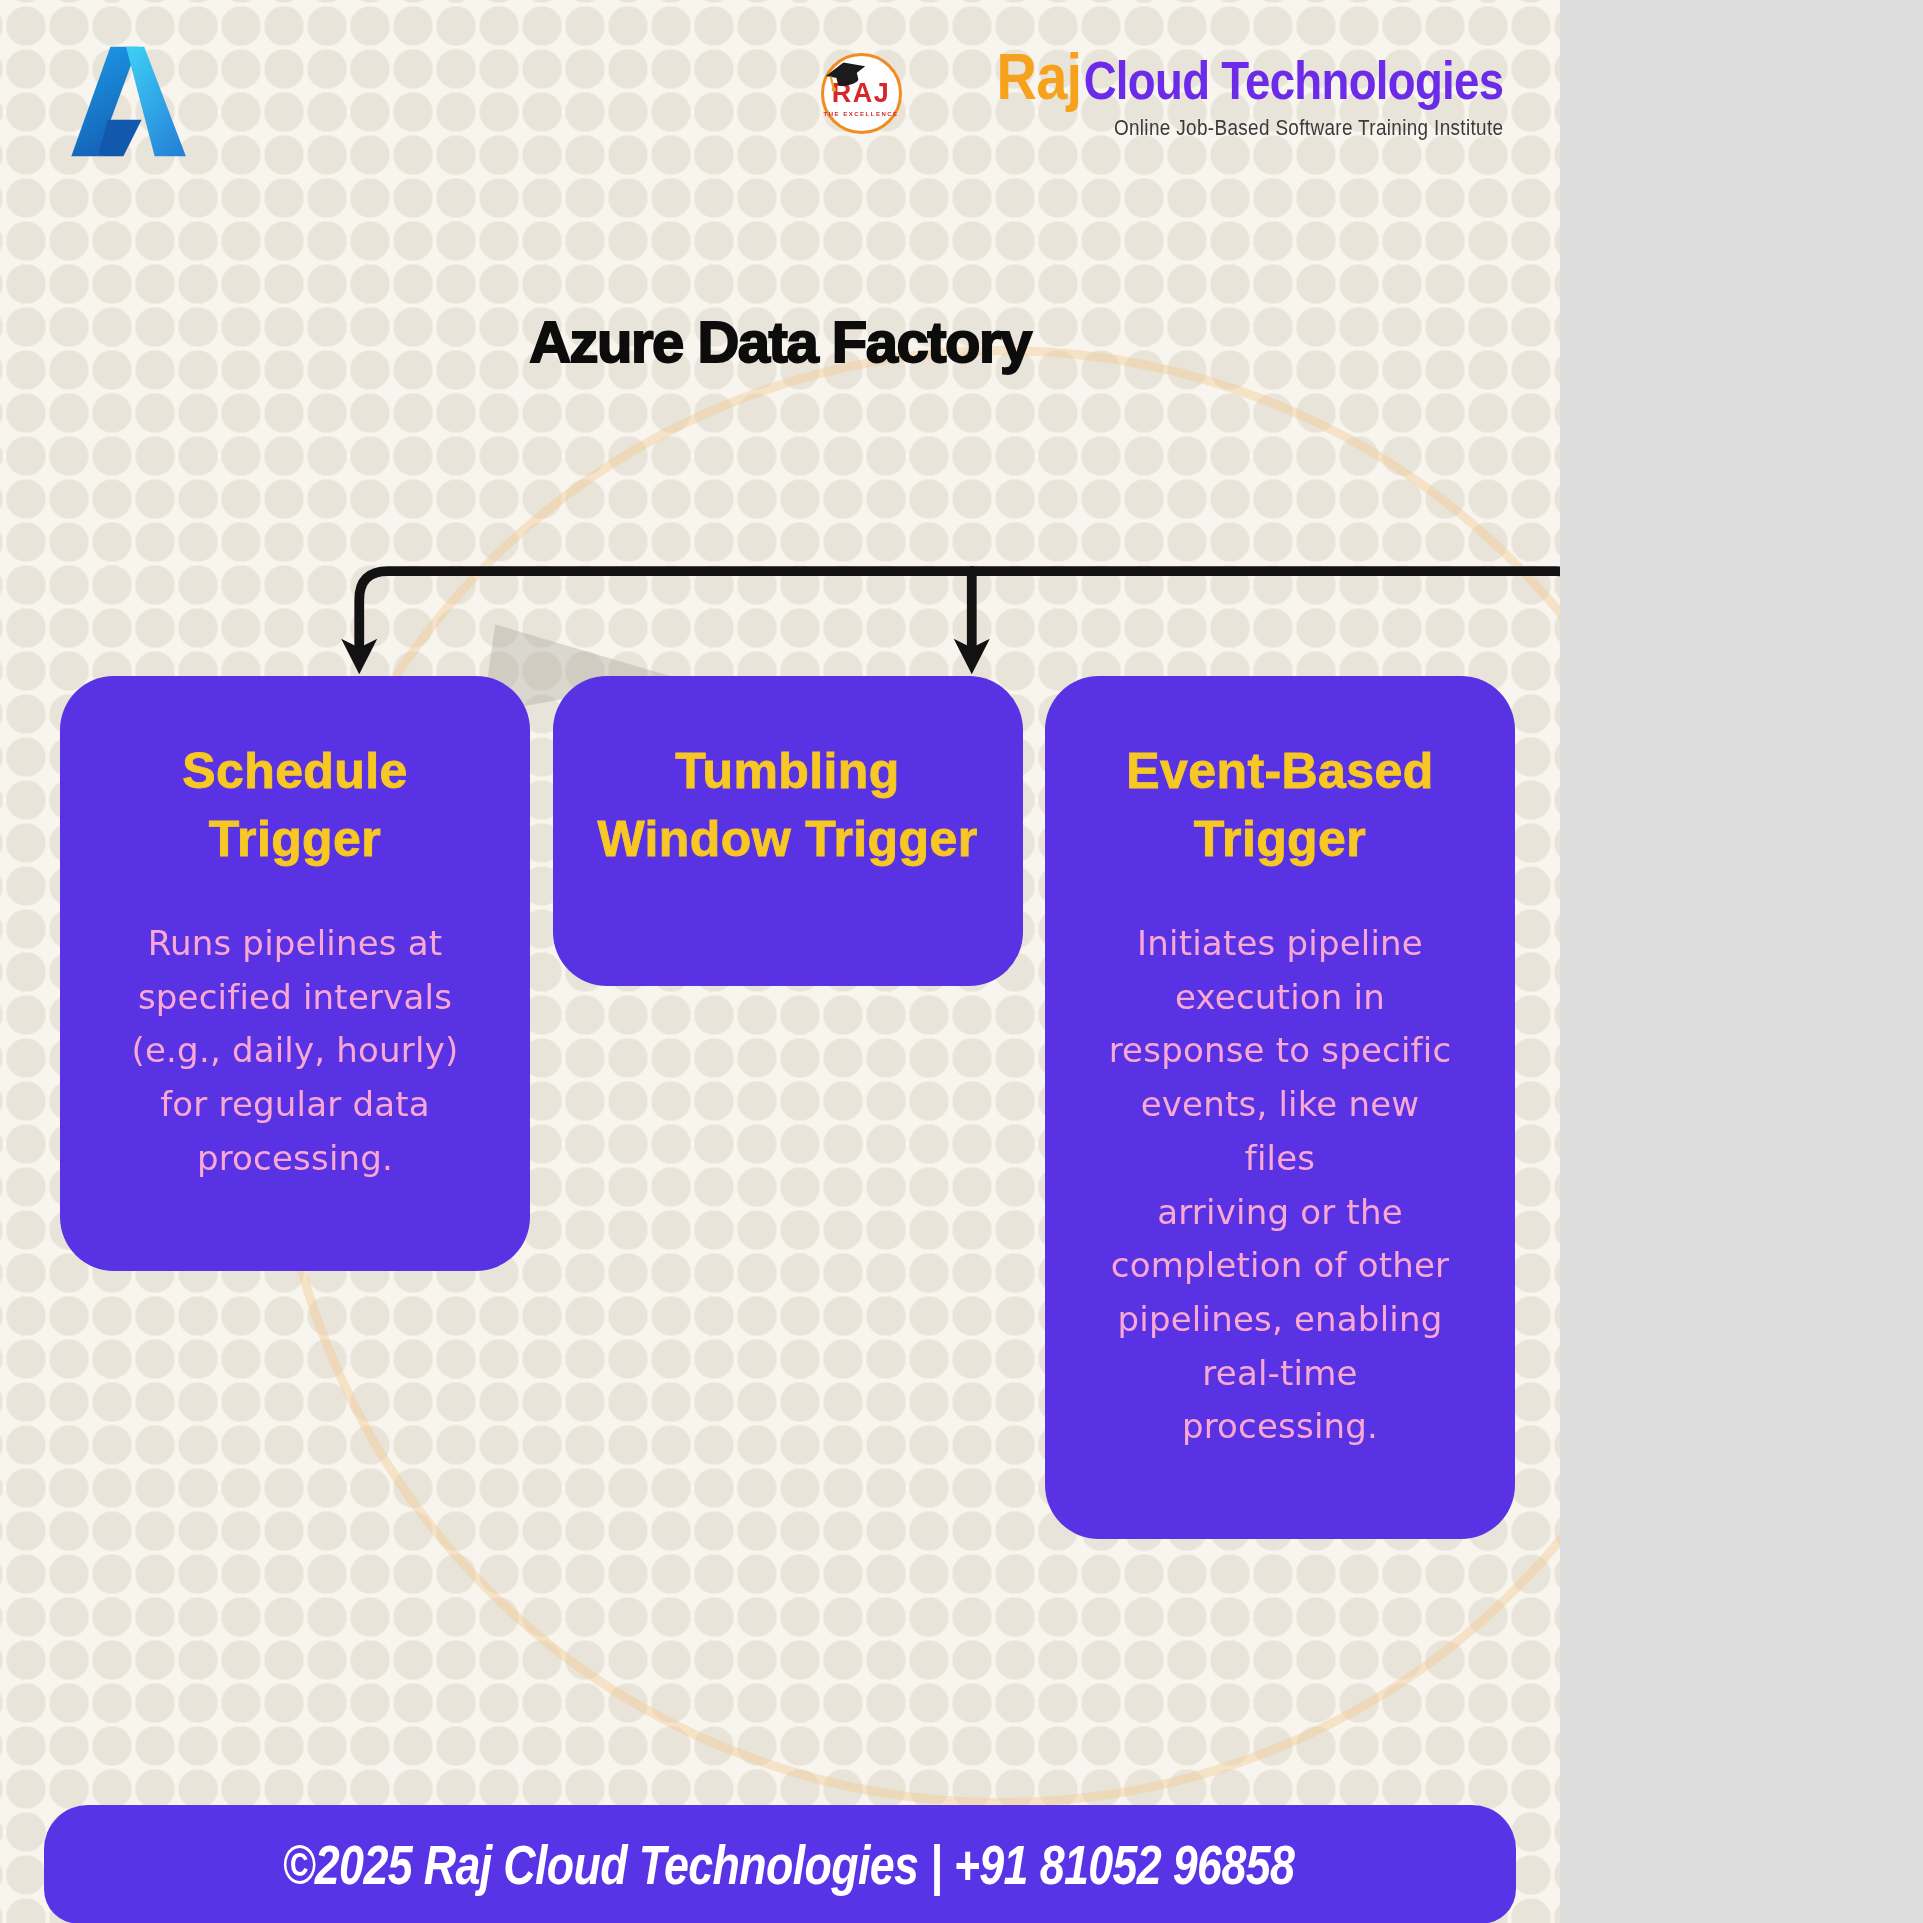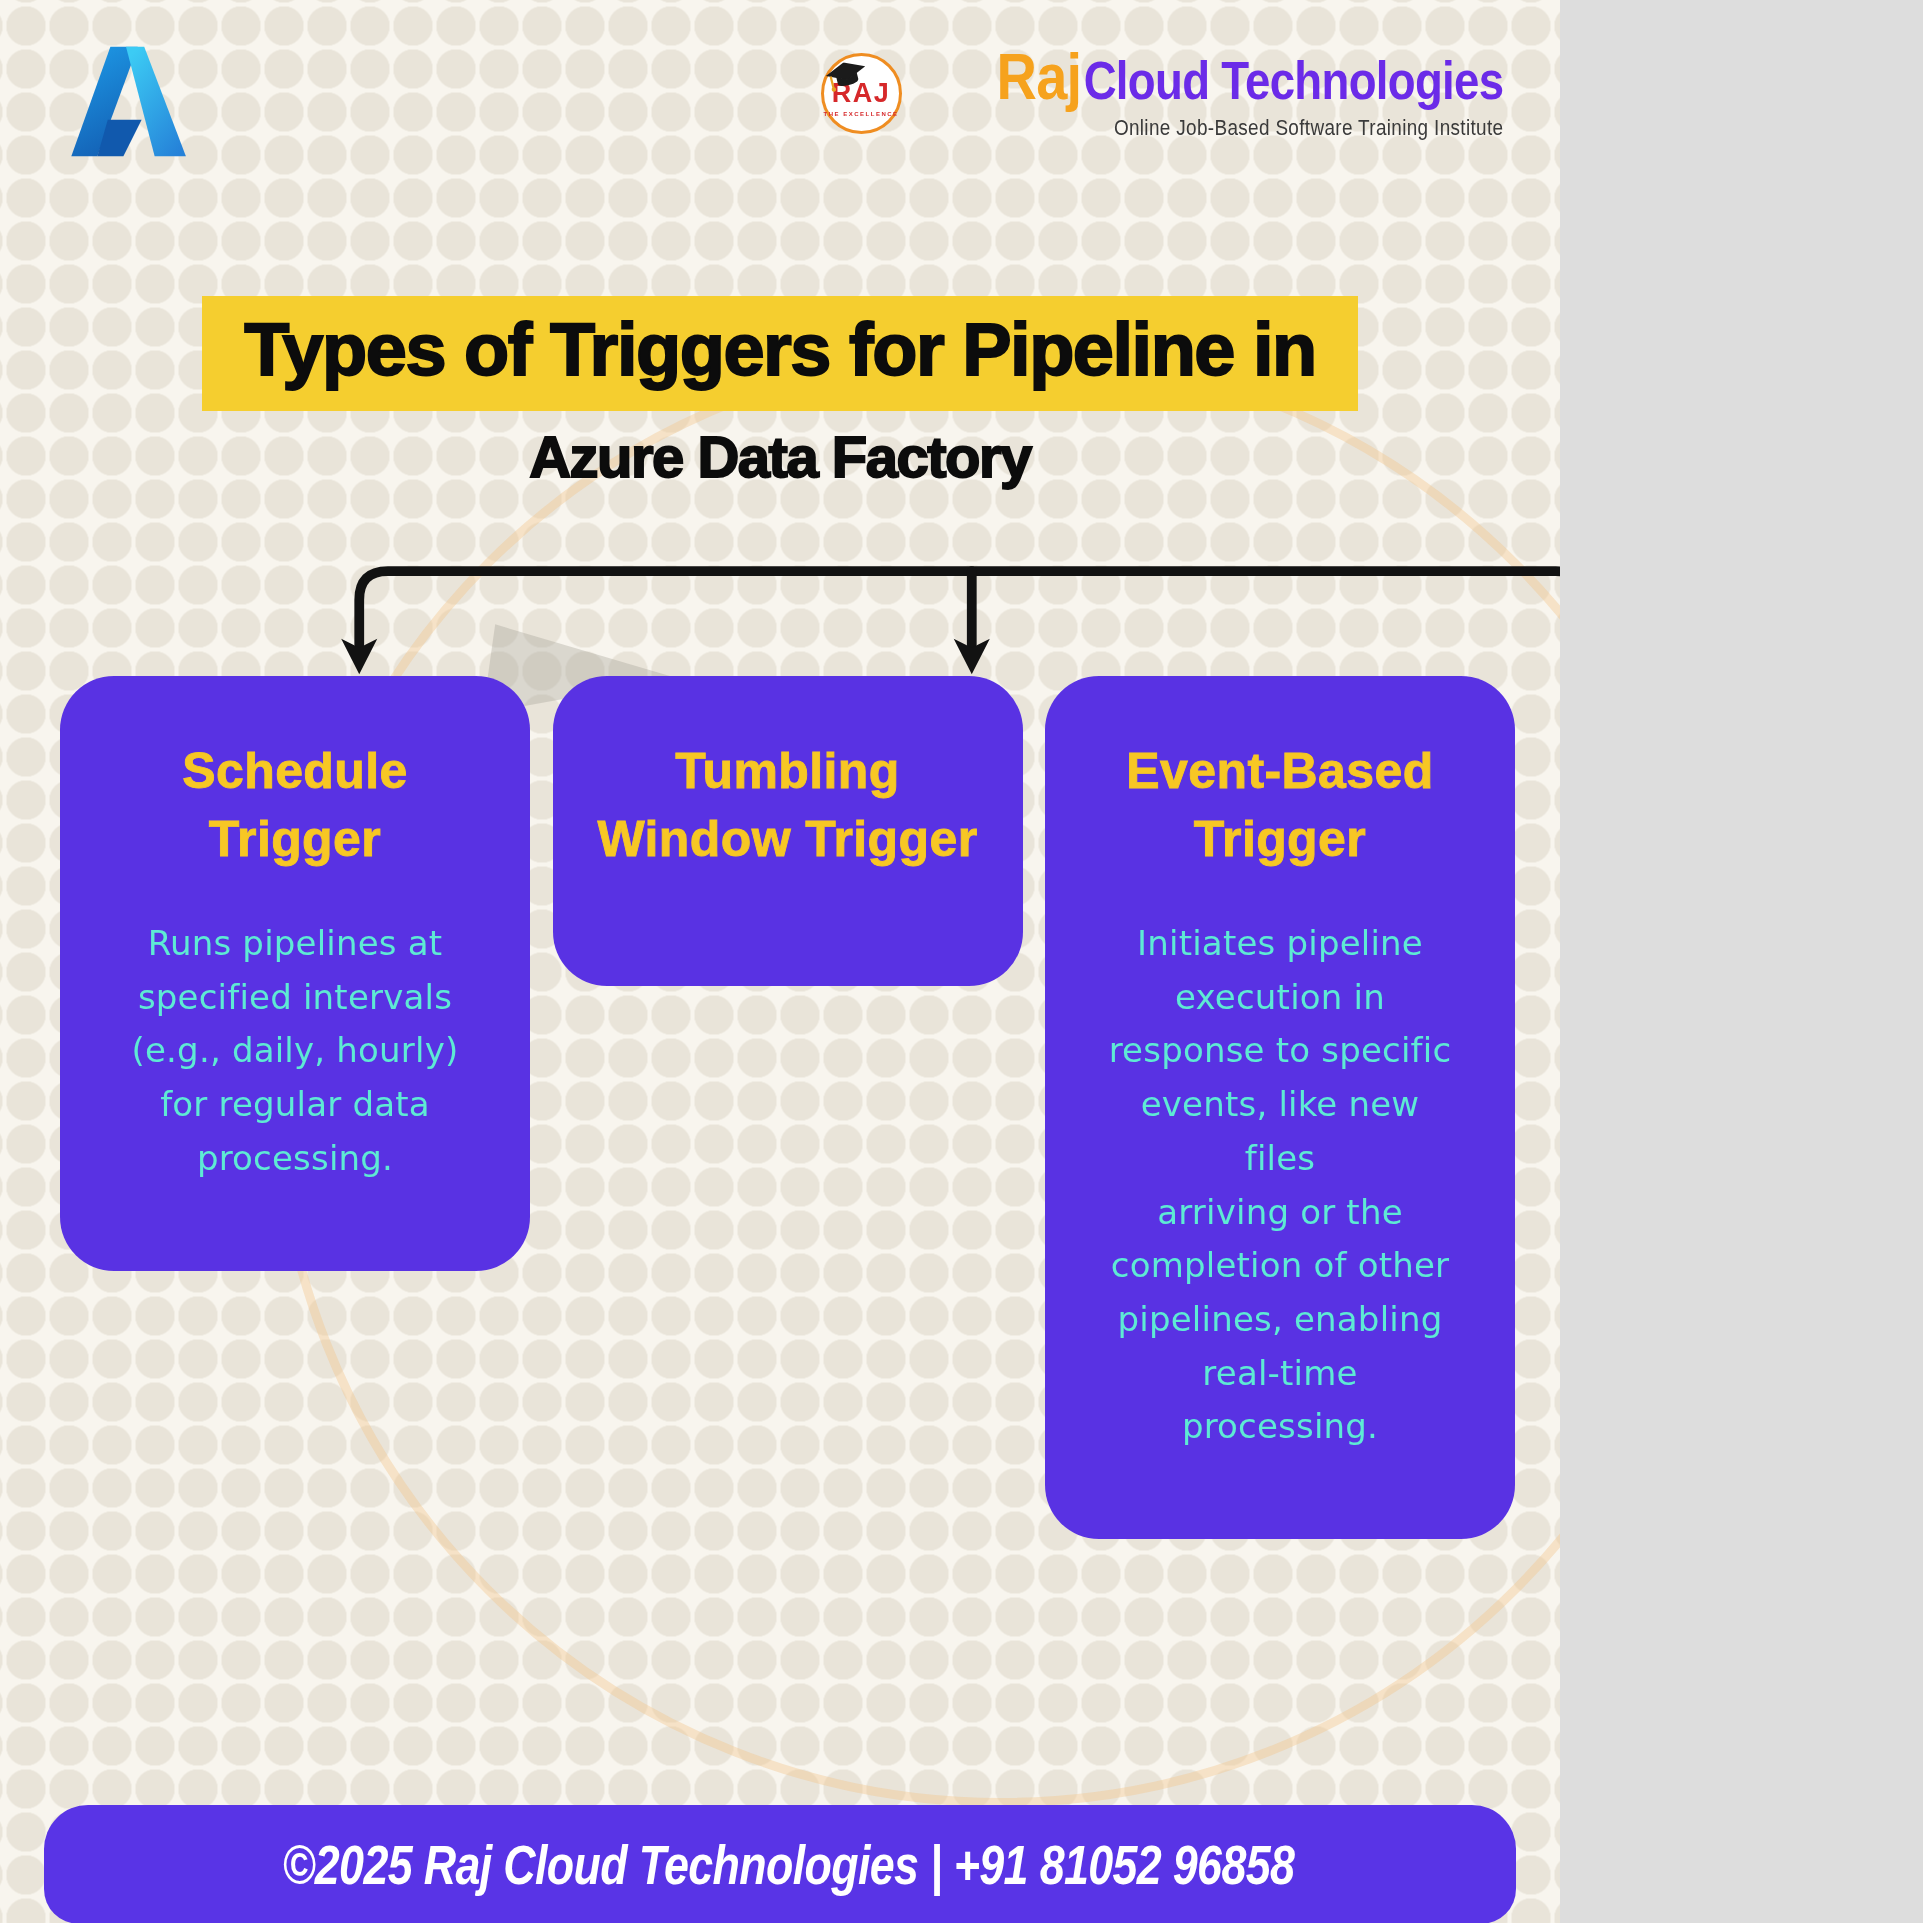--- a/index.html
+++ b/index.html
@@ -62,21 +62,21 @@
     padding:62px 39px 69px;text-align:center;color:#fff;
   }
   .card-title{
     margin:0 0 44px;white-space:pre-line;
     color:var(--yellow-heading,#F7C724);font-size:50px;font-weight:bold;line-height:1.35;
     letter-spacing:0.4px;-webkit-text-stroke:0.9px var(--yellow-heading,#F7C724);
   }
   .card-body{
     margin:16px;white-space:pre-line;
     font-family:"DejaVu Sans",sans-serif;
-    font-size:34px;line-height:1.58;color:#5eead4;font-weight:500;letter-spacing:0.2px;
+    font-size:34px;line-height:1.58;color:#f9a8d4;font-weight:500;letter-spacing:0.2px;
   }
   
   .footer{
     position:absolute;z-index:2;left:44px;right:44px;top:1805px;bottom:0;
     background:var(--purple-footer,#5934E6);
     border-radius:44px 44px 35px 35px;
     display:flex;align-items:center;justify-content:center;padding-left:16px;
   }
   .footer-text{
     margin:0;color:#fff;font-style:italic;font-weight:bold;font-size:56px;
@@ -119,21 +119,20 @@
       <div class="badge-raj">RAJ</div>
       <div class="badge-sub">THE EXCELLENCE</div>
     </div>
     <div class="brand-text">
       <div class="brand-name"><span class="raj">Raj</span> <span class="cloud">Cloud Technologies</span></div>
       <div class="brand-tagline">Online Job-Based Software Training Institute</div>
     </div>
   </div>
 
   <div class="title-wrap">
-    <div class="title-band">Types of Triggers for Pipeline in</div>
     <div class="title-line2">Azure Data Factory</div>
   </div>
 
   <svg class="connector" viewBox="0 0 2560 2560" aria-hidden="true">
     <path d="M478 858 V798 Q478 760 516 760 H2070 Q2108 760 2108 798 V858" fill="none" stroke="#121212" stroke-width="13" stroke-linecap="round"></path>
     <path d="M1293 760 V858" fill="none" stroke="#121212" stroke-width="13" stroke-linecap="round"></path>
     <path d="M454 850 L478 897 L502 850 L478 862 Z" fill="#121212"></path>
     <path d="M1269 850 L1293 897 L1317 850 L1293 862 Z" fill="#121212"></path>
     <path d="M2084 850 L2108 897 L2132 850 L2108 862 Z" fill="#121212"></path>
   </svg>

